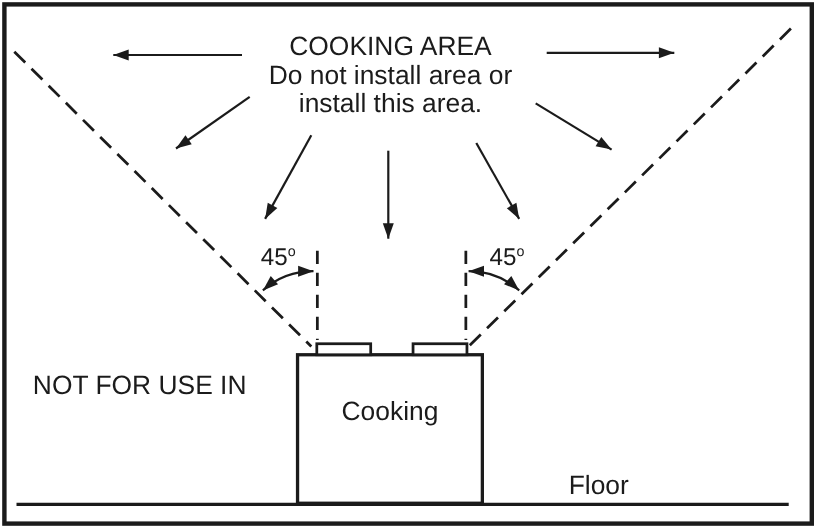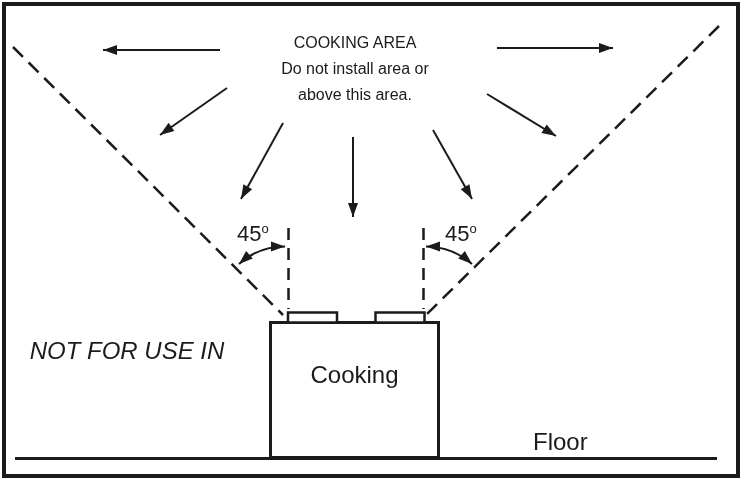--- a/index.html
+++ b/index.html
@@ -13,24 +13,24 @@
     font-family: "Liberation Sans", sans-serif;
     color: var(--ink);
     overflow: hidden;
   }
   .stage svg { position: absolute; left: 0; top: 0; }
   .ln { stroke: var(--ink); fill: none; }
   .shape { stroke: var(--ink); fill: var(--paper); }
   .arrowhead { fill: var(--ink); stroke: none; }
   .txt { position: absolute; color: var(--ink); white-space: nowrap; }
   .center { text-align: center; }
-  .title-block { left: 195px; top: 30px; width: 320px; font-size: 16px; line-height: 26px; }
-  .note-block { left: 17px; top: 337px; width: 220px; font-size: 24px; line-height: 28px; font-style: italic; }
+  .title-block { left: 195px; top: 30px; width: 320px; font-size: 24px; line-height: 26px; }
+  .note-block { left: 17px; top: 337px; width: 220px; font-size: 24px; line-height: 28px; }
   .equip-block { left: 270px; top: 361px; width: 169px; font-size: 24px; line-height: 27px; }
-  .floor-label { left: 517px; top: 429px; font-size: 24px; line-height: 26px; margin-left: 16px; }
+  .floor-label { left: 517px; top: 429px; font-size: 24px; line-height: 26px; }
   .angle-label { font-size: 22px; line-height: 24px; }
   .angle-left { left: 237px; top: 222px; }
   .angle-right { left: 445px; top: 222px; }
   .angle-label sup { font-size: 13px; line-height: 0; }
 </style>
 </head>
 <body>
 
 <div class="stage">
 
@@ -63,21 +63,21 @@
     <line class="ln" x1="227" y1="88" x2="160" y2="135" stroke-width="2" marker-end="url(#arrow)"></line>
     <line class="ln" x1="283" y1="123" x2="241" y2="199" stroke-width="2" marker-end="url(#arrow)"></line>
     <line class="ln" x1="353" y1="137" x2="353" y2="217" stroke-width="2" marker-end="url(#arrow)"></line>
     <line class="ln" x1="433" y1="130" x2="472" y2="199" stroke-width="2" marker-end="url(#arrow)"></line>
     <line class="ln" x1="487" y1="94" x2="556" y2="136" stroke-width="2" marker-end="url(#arrow)"></line>
   </svg>
 
   <div class="txt title-block center">
     <div>COOKING AREA</div>
     <div>Do not install area or</div>
-    <div>above this area.</div>
+    <div>install this area.</div>
   </div>
 
   <div class="txt angle-label angle-left"><span>45</span><sup>o</sup></div>
   <div class="txt angle-label angle-right"><span>45</span><sup>o</sup></div>
 
   <div class="txt note-block center">
     <div>NOT FOR USE IN</div>
   </div>
 
   <div class="txt equip-block center">

